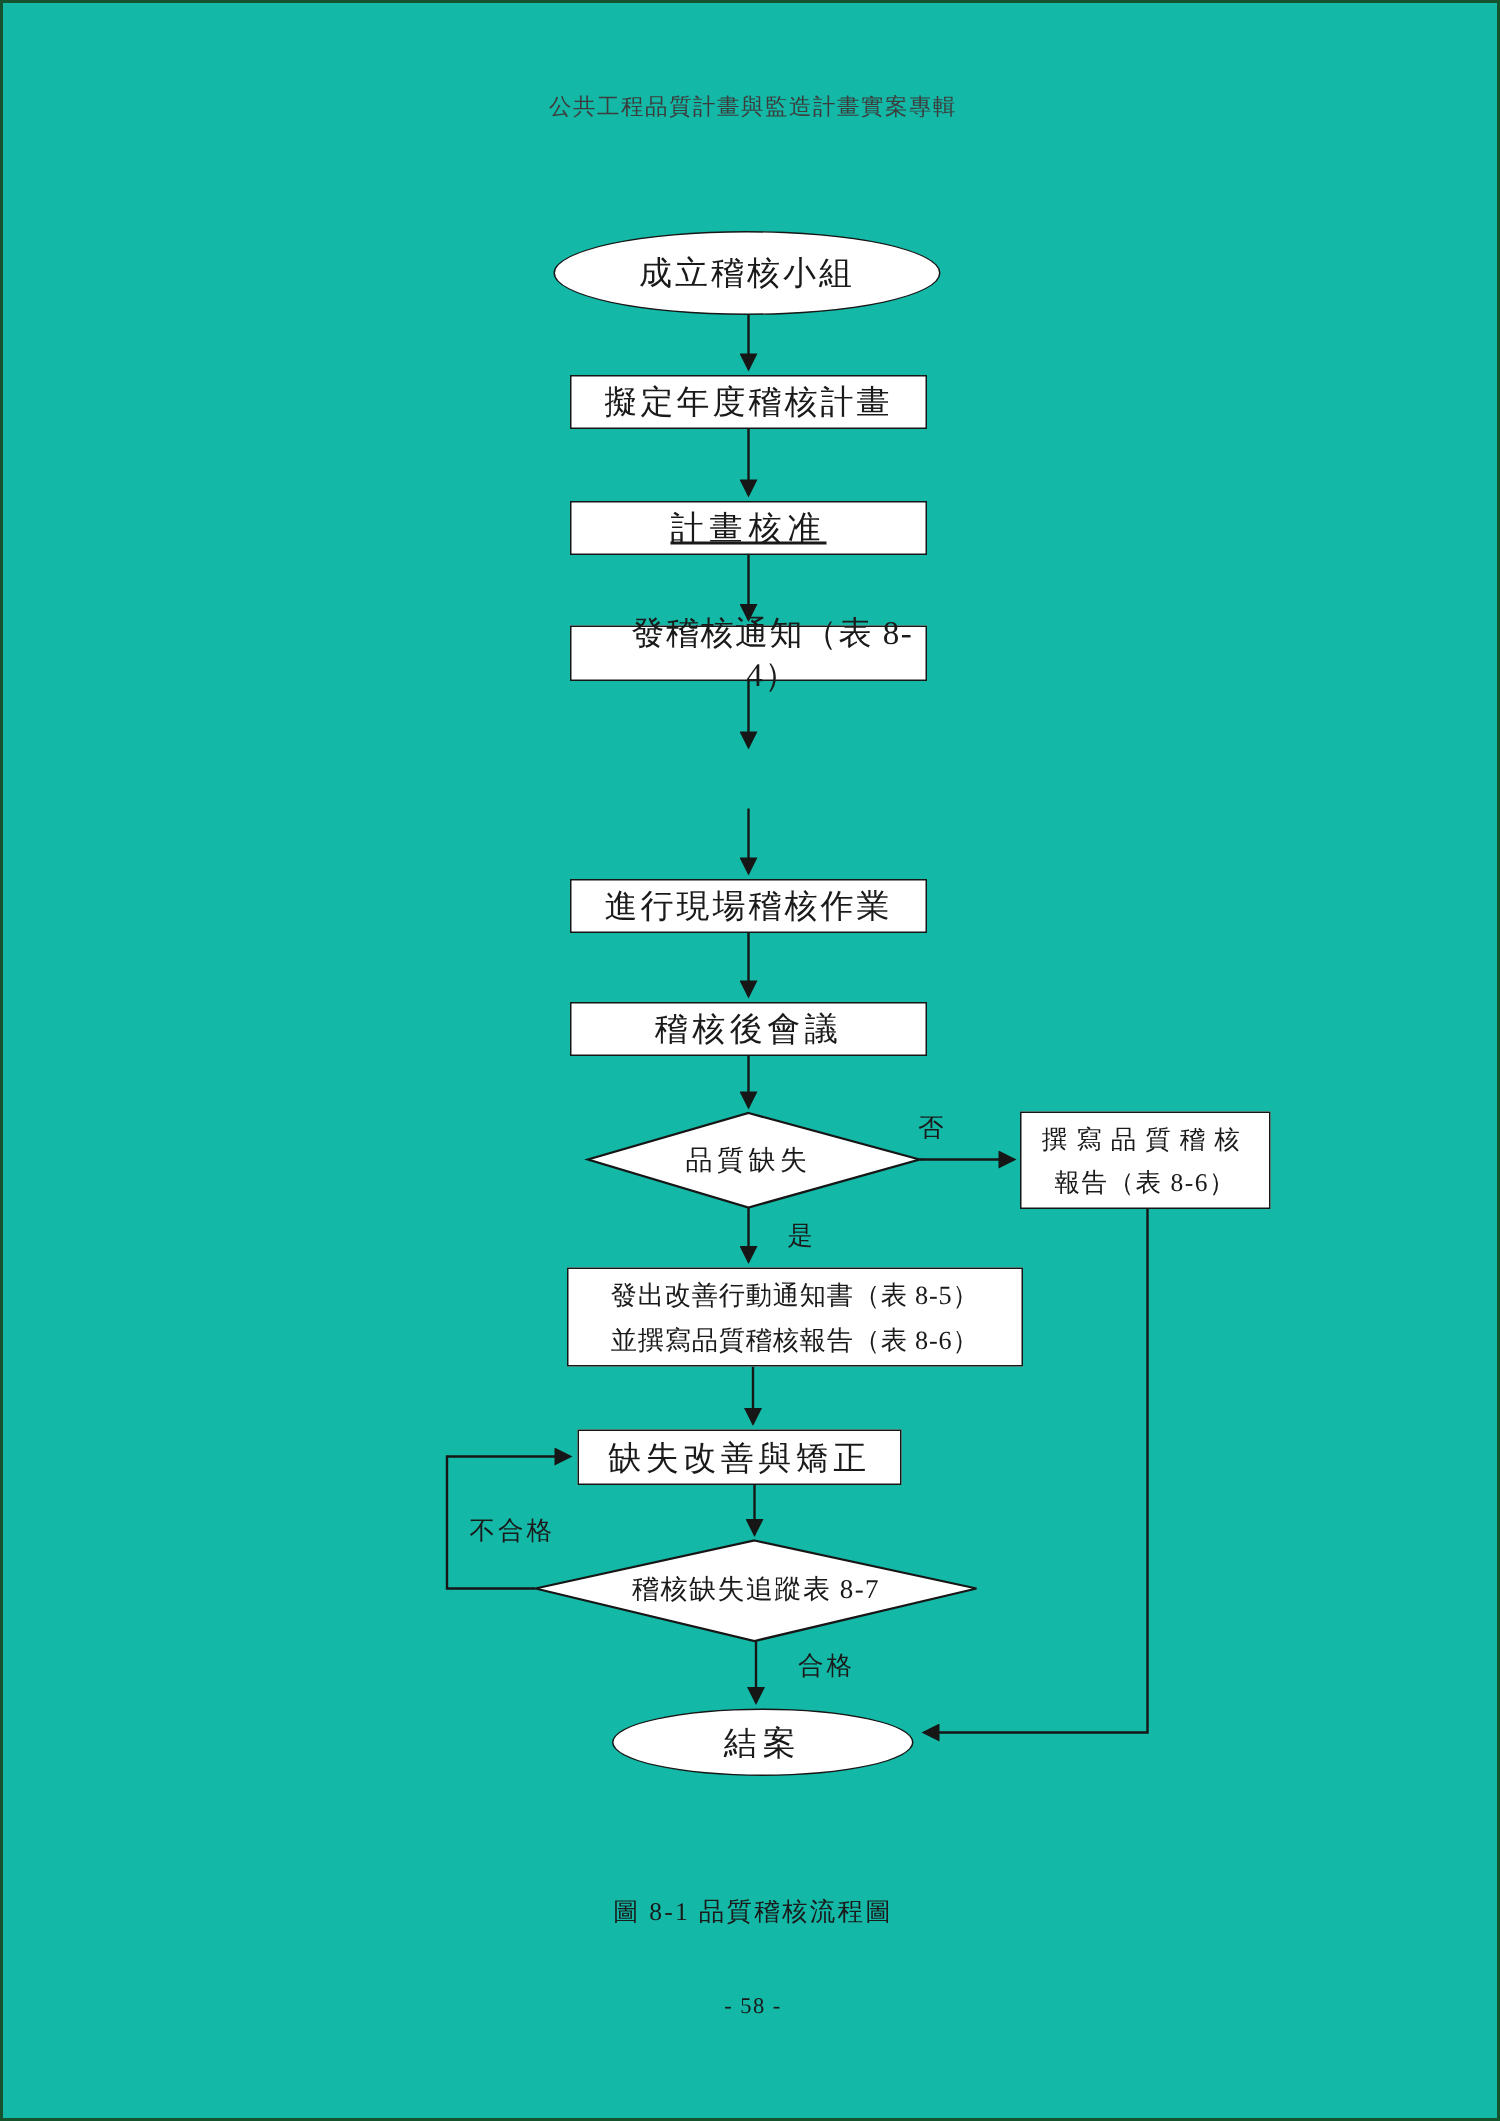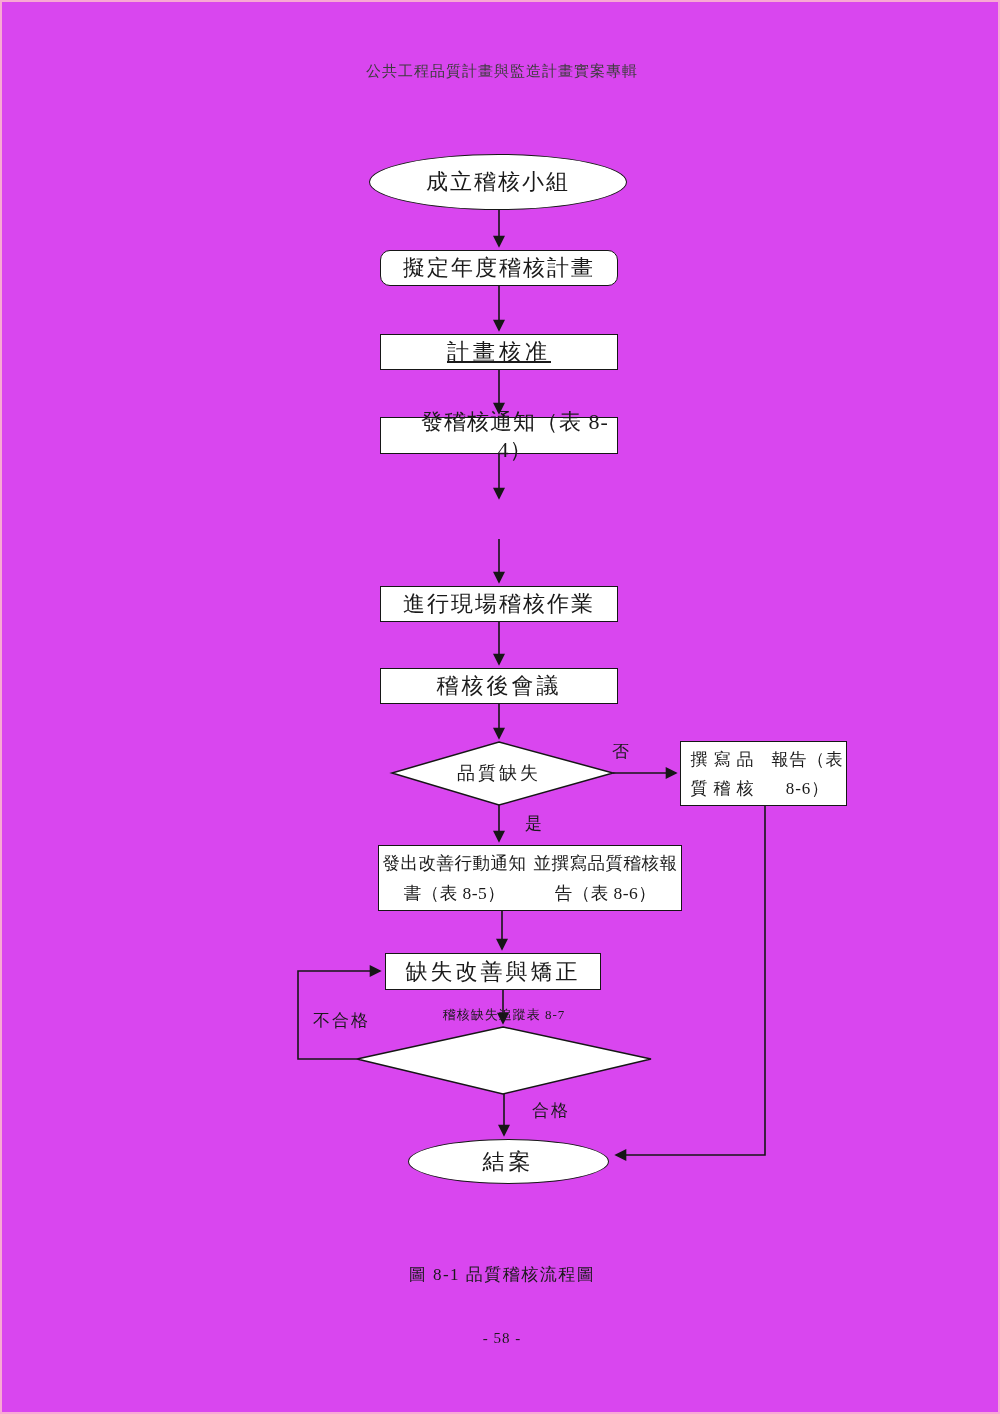--- a/index.html
+++ b/index.html
@@ -1,20 +1,20 @@
 <!DOCTYPE html>
 <html><head>
 <meta charset="utf-8">
 <style>
   html,body{margin:0;padding:0;background:#888;}
   .page{
     position:relative;
     width:1000px;height:1414px;
-    background:#d946ef;
-    border:2px solid #f9a8d4;
+    background:#14b8a6;
+    border:2px solid #14532d;
     box-sizing:border-box;
     overflow:hidden;
     font-family:"Liberation Serif","DejaVu Serif",serif;
     color:#1a1a1a;
   }
   .abs{position:absolute;}
   .hdr{
     left:0;top:60px;width:1000px;
     text-align:center;font-size:15px;color:#3c3c3c;
     letter-spacing:1px;
@@ -23,21 +23,21 @@
   .node{
     position:absolute;z-index:2;
     background:#ffffff;
     border:1.6px solid #161616;
     box-sizing:border-box;
     display:flex;align-items:center;justify-content:center;
     font-size:22px;letter-spacing:2px;
     text-align:center;line-height:1.25;
   }
   .oval{border-radius:50%;}
-  .twoline{justify-content:center;}
+  .twoline{flex-direction:column;justify-content:center;}
   .dtext{
     position:absolute;z-index:3;background:transparent;border:none;
     display:flex;align-items:center;justify-content:center;
     text-align:center;
   }
   .elabel{
     position:absolute;z-index:3;
     font-size:17px;letter-spacing:2px;white-space:nowrap;
   }
   .caption{
@@ -81,21 +81,21 @@
     <g stroke="#161616" stroke-width="1.5" fill="#ffffff">
       <polygon points="497,740 611,771 497,803 390,771"></polygon>
       <polygon points="501,1025 649,1057 501,1092 355,1057"></polygon>
     </g>
   </svg>
 
   <div class="node oval" style="left:367px;top:152px;width:258px;height:56px;">
     <span>成立稽核小組</span>
   </div>
 
-  <div class="node" style="left:378px;top:248px;width:238px;height:36px;border-radius:10px;">
+  <div class="node" style="left:378px;top:248px;width:238px;height:36px;">
     <span>擬定年度稽核計畫</span>
   </div>
 
   <div class="node" style="left:378px;top:332px;width:238px;height:36px;letter-spacing:4px;text-decoration:underline;">
     <span>計畫核准</span>
   </div>
 
   <div class="node" style="left:378px;top:415px;width:238px;height:37px;letter-spacing:1px;padding-left:32px;">
     <span>發稽核通知（表 8-4）</span>
   </div>
@@ -118,21 +118,21 @@
 
   <div class="node twoline" style="left:348px;top:843px;width:304px;height:66px;font-size:17.5px;letter-spacing:0.5px;line-height:30px;margin-left:28px;">
     <span>發出改善行動通知書（表 8-5）</span>
     <span>並撰寫品質稽核報告（表 8-6）</span>
   </div>
 
   <div class="node" style="left:383px;top:951px;width:216px;height:37px;letter-spacing:3px;">
     <span>缺失改善與矯正</span>
   </div>
 
-  <div class="dtext" style="left:397px;top:1003px;width:210px;height:20px;font-size:13px;letter-spacing:1px;">稽核缺失追蹤表 8-7</div>
+  <div class="dtext" style="left:397px;top:1047px;width:210px;height:20px;font-size:18px;letter-spacing:1px;">稽核缺失追蹤表 8-7</div>
 
   <div class="node oval" style="left:406px;top:1137px;width:201px;height:45px;letter-spacing:4px;">
     <span>結案</span>
   </div>
 
   <div class="elabel" style="left:610px;top:738px;">否</div>
   <div class="elabel" style="left:523px;top:810px;">是</div>
   <div class="elabel" style="left:311px;top:1007px;">不合格</div>
   <div class="elabel" style="left:530px;top:1097px;">合格</div>
 

